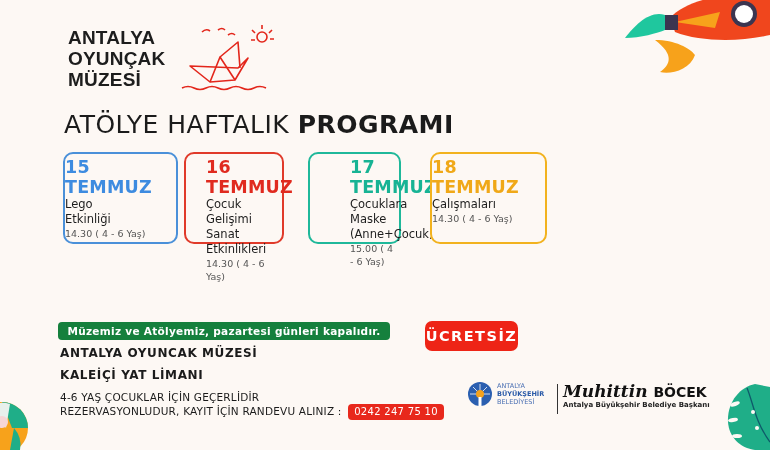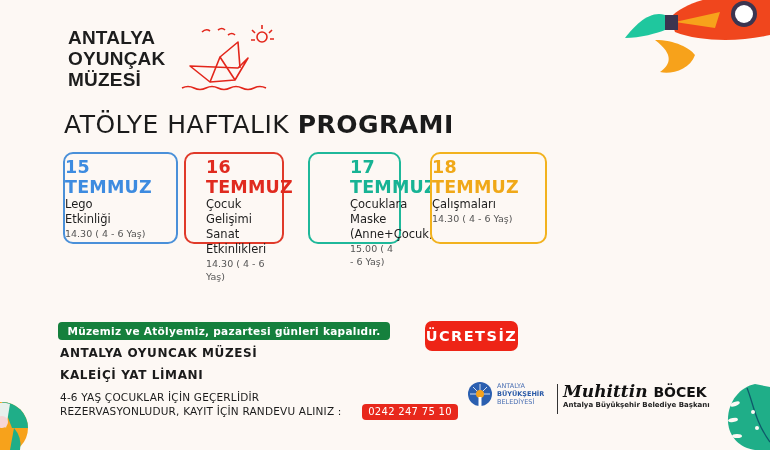--- a/index.html
+++ b/index.html
@@ -54,21 +54,21 @@
   .addr {
     position: absolute; left: 60px; font-weight: 700; font-size: 12px;
     letter-spacing: 0.6px; color: #1b1b1b; white-space: nowrap;
   }
   .info {
     position: absolute; left: 60px; font-size: 10.5px; font-weight: 400;
     color: #1b1b1b; white-space: nowrap; letter-spacing: 0.2px;
   }
   .phone {
     display: inline-block; background: #e8281c; color: #fff; border-radius: 4px;
-    padding: 0 6px; height: 16px; line-height: 16px; font-size: 10px; margin-left: 17px;
+    padding: 0 6px; height: 16px; line-height: 16px; font-size: 10px; margin-left: 3px;
     letter-spacing: 0.3px;
   }
   .abb { position: absolute; left: 467px; top: 381px; display: flex; align-items: center; }
   .abb .txt { font-size: 6.5px; line-height: 8px; color: #2a5aa8; margin-left: 4px; font-weight: 700; }
   .abb .txt .light { font-weight: 400; color: #4a6fb3; }
   .divider { position: absolute; left: 557px; top: 384px; width: 1px; height: 30px; background: #333; }
   .mayor { position: absolute; left: 563px; top: 381px; }
   .mayor .nm { font-family: "DejaVu Serif", serif; font-style: italic; font-weight: 700; font-size: 17px; color: #111; }
   .mayor .nm .b { font-family: "DejaVu Sans", sans-serif; font-style: normal; font-size: 14px; }
   .mayor .sub { font-size: 7px; font-weight: 700; color: #222; margin-top: 0px; }

